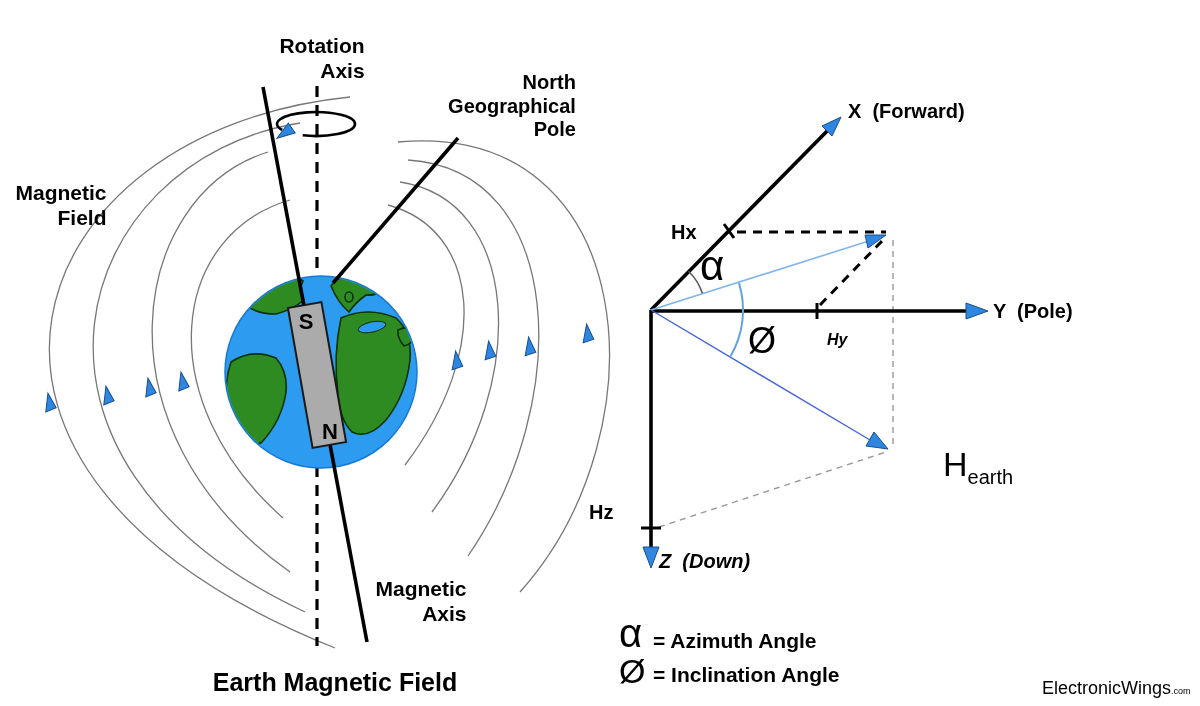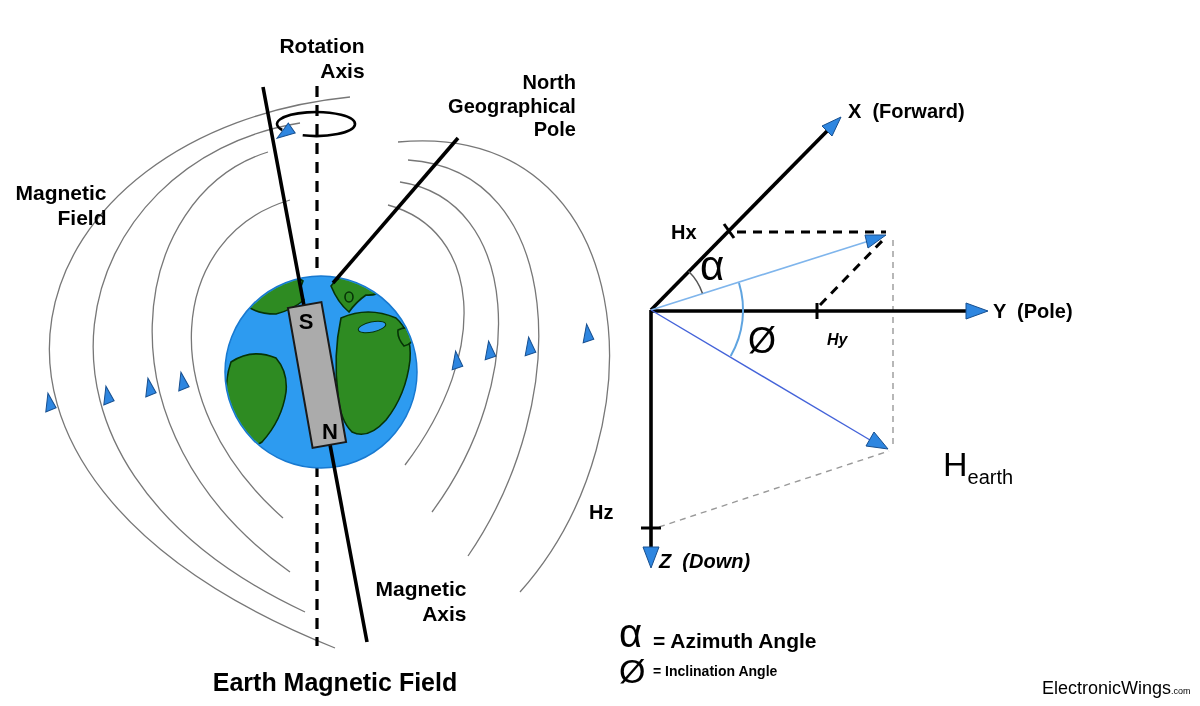--- a/index.html
+++ b/index.html
@@ -167,19 +167,19 @@
   <span class="thin" style="font-size:34px;">H</span><span class="hsub" style="font-size:20px;top:8px;">earth</span>
 </div>
 
 <div class="lbl" style="left:700px;top:241px;font-size:42px;font-weight:400;">α</div>
 
 <div class="lbl" style="left:748px;top:320px;font-size:36px;font-weight:400;">Ø</div>
 
 <div class="lbl" style="left:619px;top:610px;font-size:40px;font-weight:400;">α</div>
 <div class="lbl" style="left:653px;top:629px;font-size:21px;">= Azimuth Angle</div>
 <div class="lbl" style="left:619px;top:651px;font-size:34px;font-weight:400;">Ø</div>
-<div class="lbl" style="left:653px;top:663px;font-size:14px;">= Inclination Angle</div>
+<div class="lbl" style="left:653px;top:663px;font-size:21px;">= Inclination Angle</div>
 
 <div class="lbl wm" style="left:1042px;top:678px;font-size:18px;white-space:nowrap;">
   <span>ElectronicWings</span><span class="tld">.com</span>
 </div>
 
 </div>
 
 </body></html>

